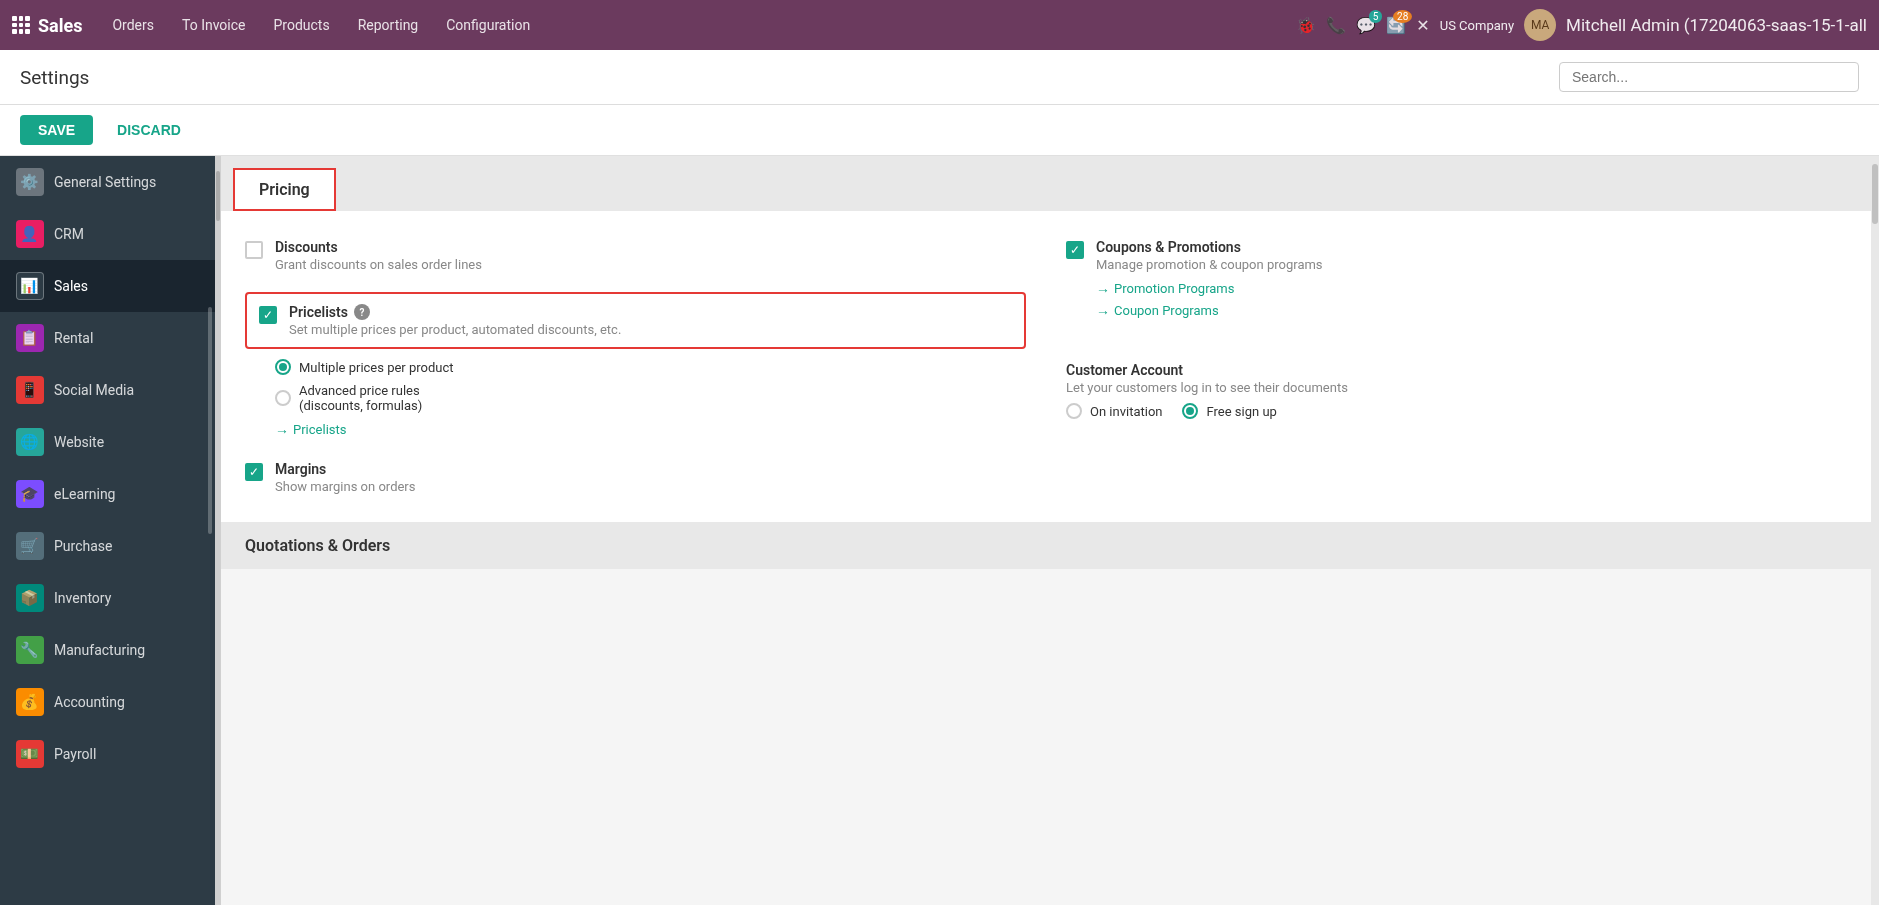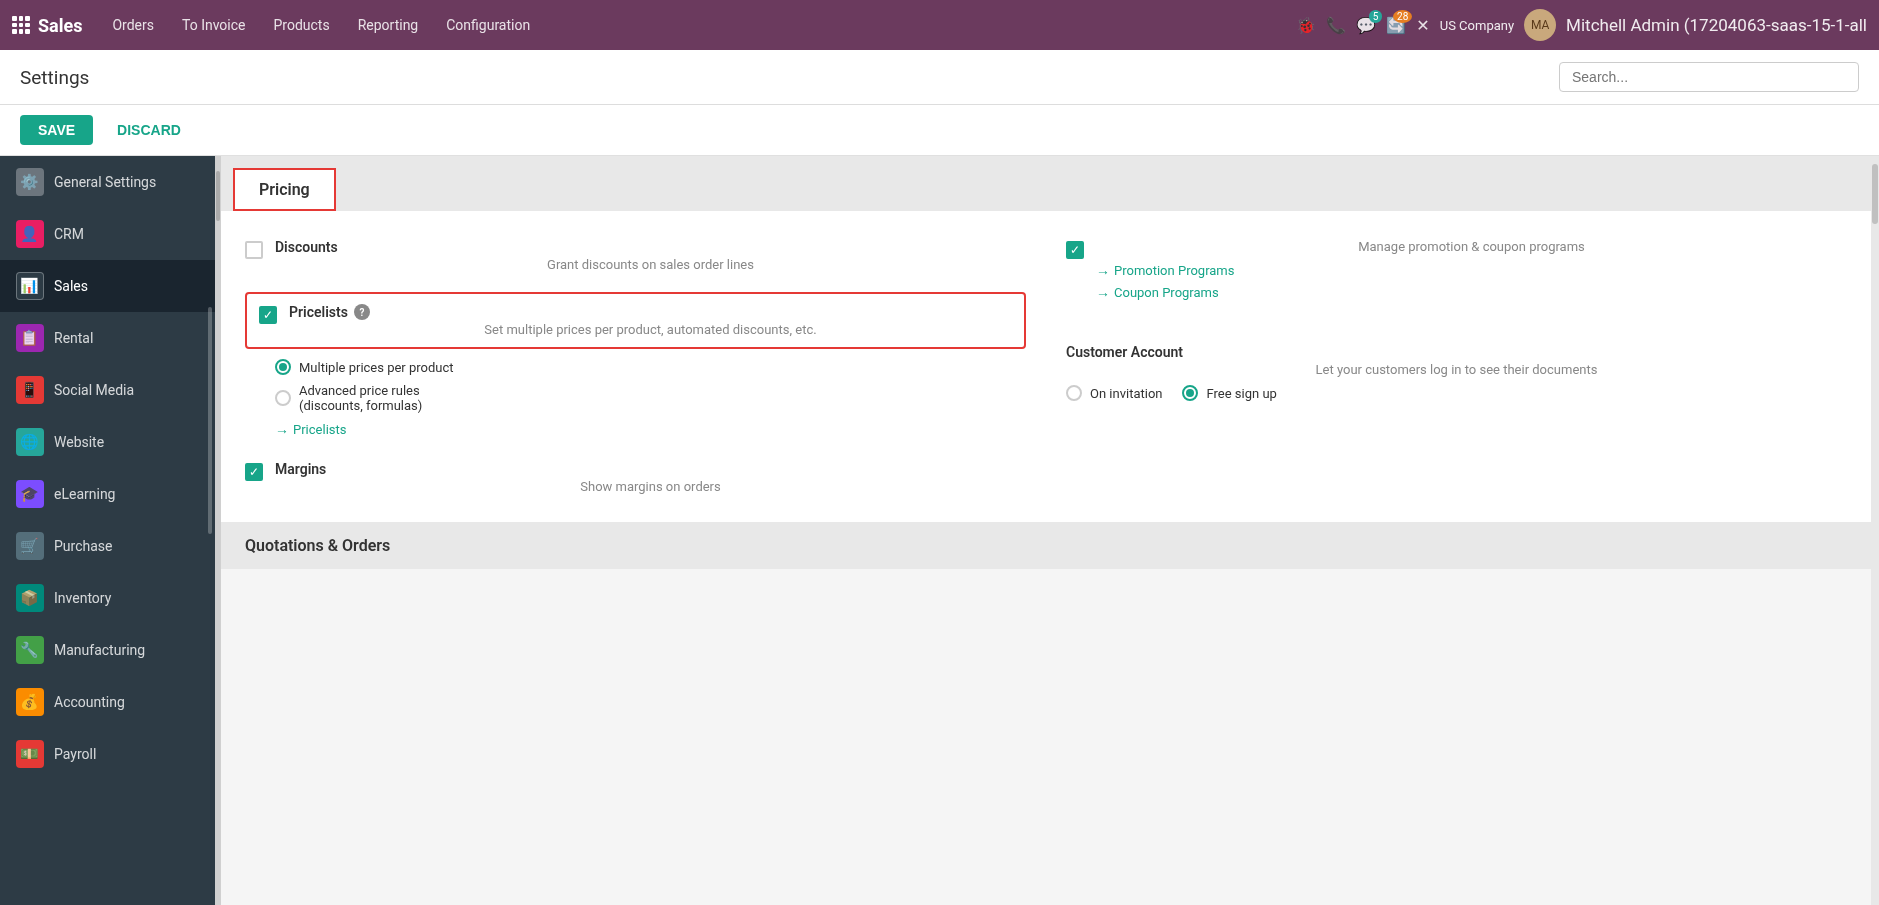--- a/index.html
+++ b/index.html
@@ -109,21 +109,20 @@
       display: grid;
       grid-template-columns: 1fr 1fr;
       gap: 20px 40px;
     }
 
     .setting-item {
       display: flex;
       gap: 12px;
       align-items: flex-start;
       padding: 8px 0;
-      text-align: center;
     }
 
     .setting-checkbox {
       width: 18px;
       height: 18px;
       border: 2px solid #ccc;
       border-radius: 2px;
       flex-shrink: 0;
       margin-top: 2px;
       display: flex;
@@ -334,20 +333,21 @@
               <div class="setting-desc">Show margins on orders</div>
             </div>
           </div>
         </div>
 
         <div>
 
           <div class="setting-item">
             <div class="setting-checkbox checked">✓</div>
             <div class="setting-content">
+              <div class="setting-title">Coupons &amp; Promotions</div>
               <div class="setting-desc">Manage promotion &amp; coupon programs</div>
               <div class="coupons-links">
                 <div class="link-btn">
                   <span class="arrow">→</span>
                   <span>Promotion Programs</span>
                 </div>
                 <div class="link-btn">
                   <span class="arrow">→</span>
                   <span>Coupon Programs</span>
                 </div>

